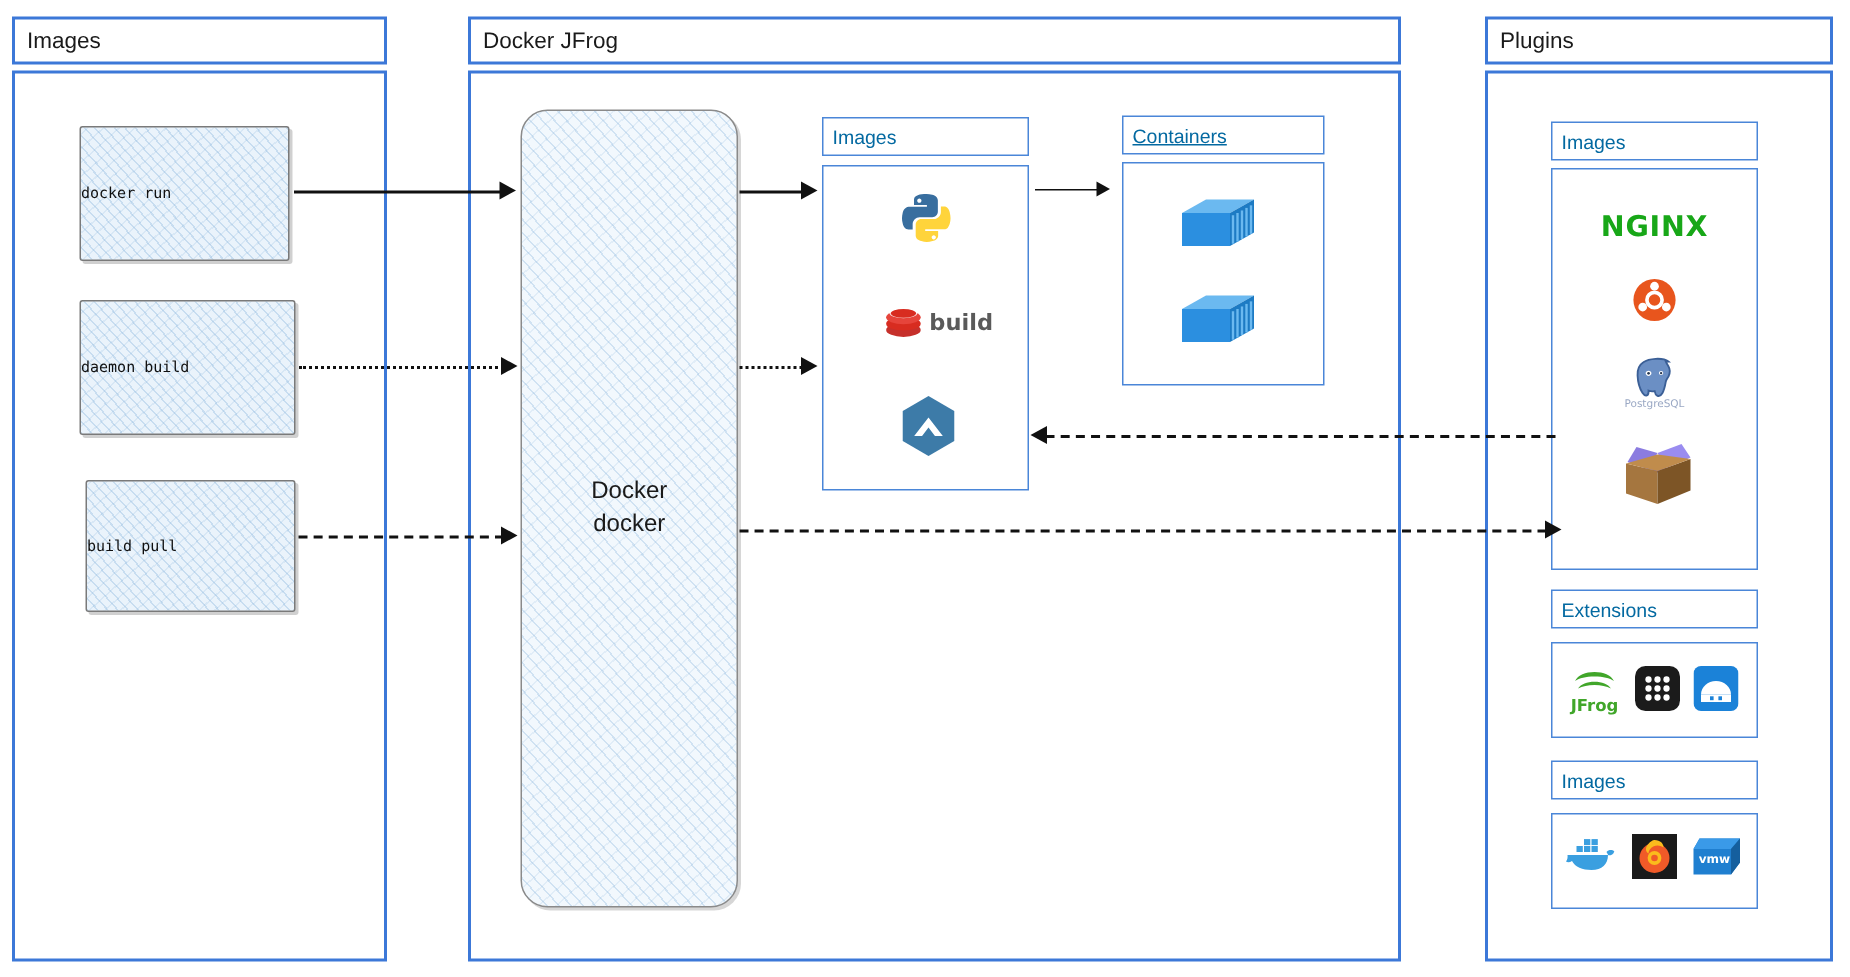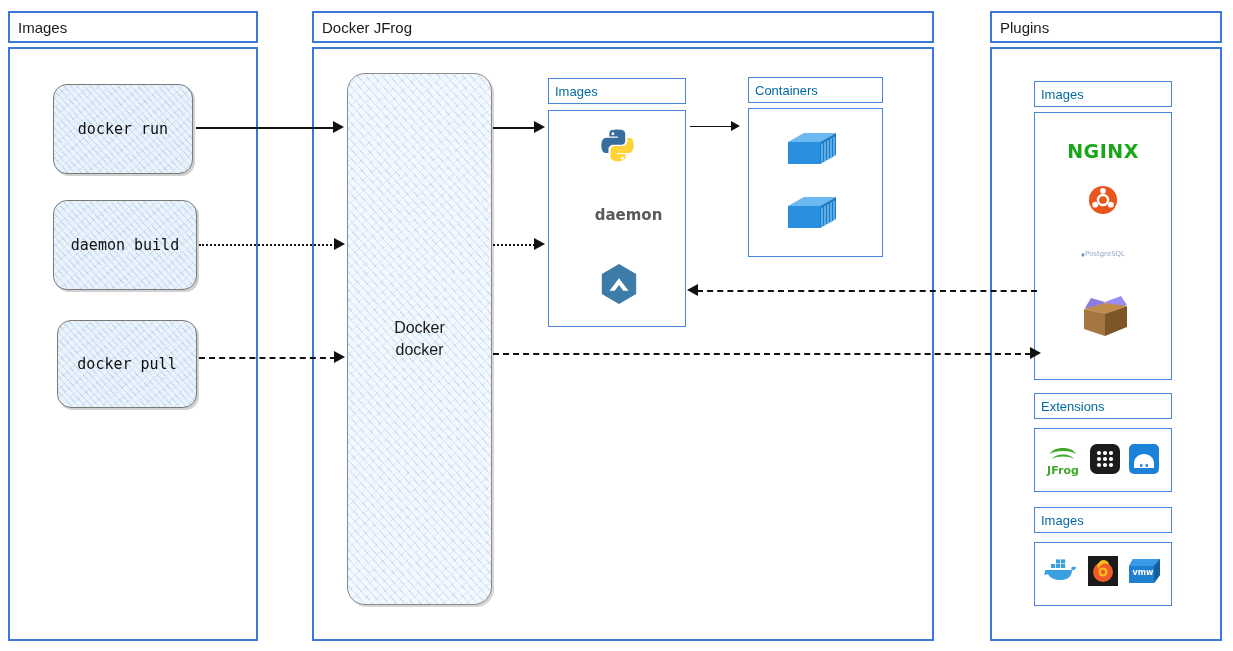--- a/index.html
+++ b/index.html
@@ -12,29 +12,29 @@
   .panel-body{position:absolute;border:2px solid #3c78d8;background:#fff;
               box-sizing:border-box;}
 
   .sub-title{position:absolute;border:1.4px solid #4a86d8;background:#fff;
              display:flex;align-items:center;padding-left:6px;
              font-size:13px;color:#0369a1;box-sizing:border-box;}
   .sub-body{position:absolute;border:1.6px solid #4a86d8;background:#fff;
             box-sizing:border-box;}
 
   
-  .cmd-box{position:absolute;border:1.3px solid #7a7a7a;border-radius:14px;
+  .cmd-box{position:absolute;border:1.3px solid #7a7a7a;border-radius:2px;
            box-sizing:border-box;
            background:
              repeating-linear-gradient(48deg, rgba(120,170,215,.30) 0 1px, rgba(255,255,255,0) 1px 5px),
              repeating-linear-gradient(-42deg, rgba(120,170,215,.16) 0 1px, rgba(255,255,255,0) 1px 7px),
              #eaf3fb;
-           display:flex;align-items:center;justify-content:center;
+           display:flex;align-items:center;
            font-family:"DejaVu Sans Mono","Liberation Mono",monospace;
-           font-size:15px;color:#101010;
+           font-size:10px;color:#101010;
            box-shadow:2px 2px 0 rgba(120,120,120,.35);}
 
   .daemon-box{position:absolute;border:1.4px solid #8a8a8a;border-radius:18px;
               box-sizing:border-box;
               background:
                 repeating-linear-gradient(48deg, rgba(120,170,215,.28) 0 1px, rgba(255,255,255,0) 1px 6px),
                 repeating-linear-gradient(-42deg, rgba(120,170,215,.14) 0 1px, rgba(255,255,255,0) 1px 8px),
                 #f2f8fd;
               display:flex;align-items:center;justify-content:center;
               text-align:center;font-size:16px;line-height:1.35;color:#1a1a1a;
@@ -67,21 +67,21 @@
 </div>
 <div class="panel-body" style="left:8px;top:47px;width:250px;height:594px;"></div>
 
 <div class="cmd-box" style="left:53px;top:84px;width:140px;height:90px;">
   <span>docker run</span>
 </div>
 <div class="cmd-box" style="left:53px;top:200px;width:144px;height:90px;">
   <span>daemon build</span>
 </div>
 <div class="cmd-box" style="left:57px;top:320px;width:140px;height:88px;">
-  <span>docker pull</span>
+  <span>build pull</span>
 </div>
 
 <div class="panel-title" style="left:312px;top:11px;width:622px;height:32px;">
   <span>Docker JFrog</span>
 </div>
 <div class="panel-body" style="left:312px;top:47px;width:622px;height:594px;"></div>
 
 <div class="daemon-box" style="left:347px;top:73px;width:145px;height:532px;">
   <div>
     <div>Docker</div>
@@ -102,31 +102,31 @@
 </div>
 
 <div class="icon" style="left:590px;top:202px;width:72px;height:26px;">
   <svg width="26" height="24" viewBox="0 0 32 28">
     <ellipse cx="16" cy="20.5" rx="15" ry="6" fill="#c6302b"></ellipse>
     <ellipse cx="16" cy="15" rx="15" ry="6" fill="#d82c20"></ellipse>
     <ellipse cx="16" cy="9.5" rx="15" ry="6" fill="#e6443b"></ellipse>
     <ellipse cx="16" cy="6" rx="12" ry="4.4" fill="#ffffff" opacity=".85"></ellipse>
     <ellipse cx="16" cy="6" rx="11" ry="3.8" fill="#d82c20"></ellipse>
   </svg>
-  <span class="redis-word">daemon</span>
+  <span class="redis-word">build</span>
 </div>
 
 <div class="icon" style="left:599px;top:263px;width:40px;height:42px;">
   <svg width="40" height="42" viewBox="0 0 40 44">
     <polygon points="20,1 38,11.5 38,32.5 20,43 2,32.5 2,11.5" fill="#3d7ba8"></polygon>
     <path d="M20 16 L30 29 L24.5 29 L20 23 L15.5 29 L10 29 Z" fill="#ffffff"></path>
   </svg>
 </div>
 
-<div class="sub-title" style="left:748px;top:77px;width:135px;height:26px;">
+<div class="sub-title" style="left:748px;top:77px;width:135px;height:26px;text-decoration:underline;">
   <span>Containers</span>
 </div>
 <div class="sub-body" style="left:748px;top:108px;width:135px;height:149px;"></div>
 
 <div class="icon" style="left:784px;top:128px;width:56px;height:42px;">
   <svg width="56" height="42" viewBox="0 0 56 42">
     <polygon points="4,14 36,14 52,5 20,5" fill="#6bb9f0"></polygon>
     <rect x="4" y="14" width="32" height="22" fill="#2b8fe0"></rect>
     <polygon points="36,14 52,5 52,27 36,36" fill="#1d7bc4"></polygon>
     <g stroke="#6bb9f0" stroke-width="1.6">
@@ -170,21 +170,21 @@
 <div class="icon" style="left:1088px;top:185px;width:30px;height:30px;">
   <svg width="30" height="30" viewBox="0 0 32 32">
     <circle cx="16" cy="16" r="15" fill="#e8551d"></circle>
     <circle cx="16" cy="16" r="5.4" fill="none" stroke="#fff" stroke-width="2.6"></circle>
     <circle cx="16" cy="6.2" r="3.1" fill="#fff"></circle>
     <circle cx="7.6" cy="21" r="3.1" fill="#fff"></circle>
     <circle cx="24.4" cy="21" r="3.1" fill="#fff"></circle>
   </svg>
 </div>
 
-<div class="icon" style="left:1081px;top:235px;width:44px;height:40px;flex-direction:row;">
+<div class="icon" style="left:1081px;top:235px;width:44px;height:40px;flex-direction:column;">
   <svg width="32" height="30" viewBox="0 0 36 34">
     <path fill="#6b8fc4" stroke="#3b5f96" stroke-width="1.4" d="M28.5 4.5c-2-1.6-5.4-2.2-9.6-2-3.8.2-7.2 1.1-9.3 2.6C6.6 7 5 10.5 5.2 15c.2 5 1.8 10.3 3.8 13.4 1 1.5 2.2 2.2 3.2 1.8 1-.4 1.4-1.8 1.3-3.6 1.4.5 3 .6 4.6.3.3 1.6.9 2.9 1.9 3.4 1.3.7 2.9-.1 3.9-1.8 1.1-1.9 2-5.1 2.6-8.6.4-2.2 1.4-2.6 2.2-4.4 1-2.2 1.2-5-.2-7.4-.7-1.2-1.4-2.2-2-3.6z"></path>
     <path fill="#fff" d="M13.5 11.5c1.2 0 2.2.9 2.2 2s-1 2-2.2 2-2.2-.9-2.2-2 1-2 2.2-2zM23 11.8c.9 0 1.6.7 1.6 1.5s-.7 1.5-1.6 1.5-1.6-.7-1.6-1.5.7-1.5 1.6-1.5z"></path>
     <circle cx="13.5" cy="13.5" r="1" fill="#27374f"></circle>
       <circle cx="23" cy="13.3" r=".9" fill="#27374f"></circle>
   </svg>
   <span class="pg-word">PostgreSQL</span>
 </div>
 
 <div class="icon" style="left:1077px;top:292px;width:56px;height:50px;">

